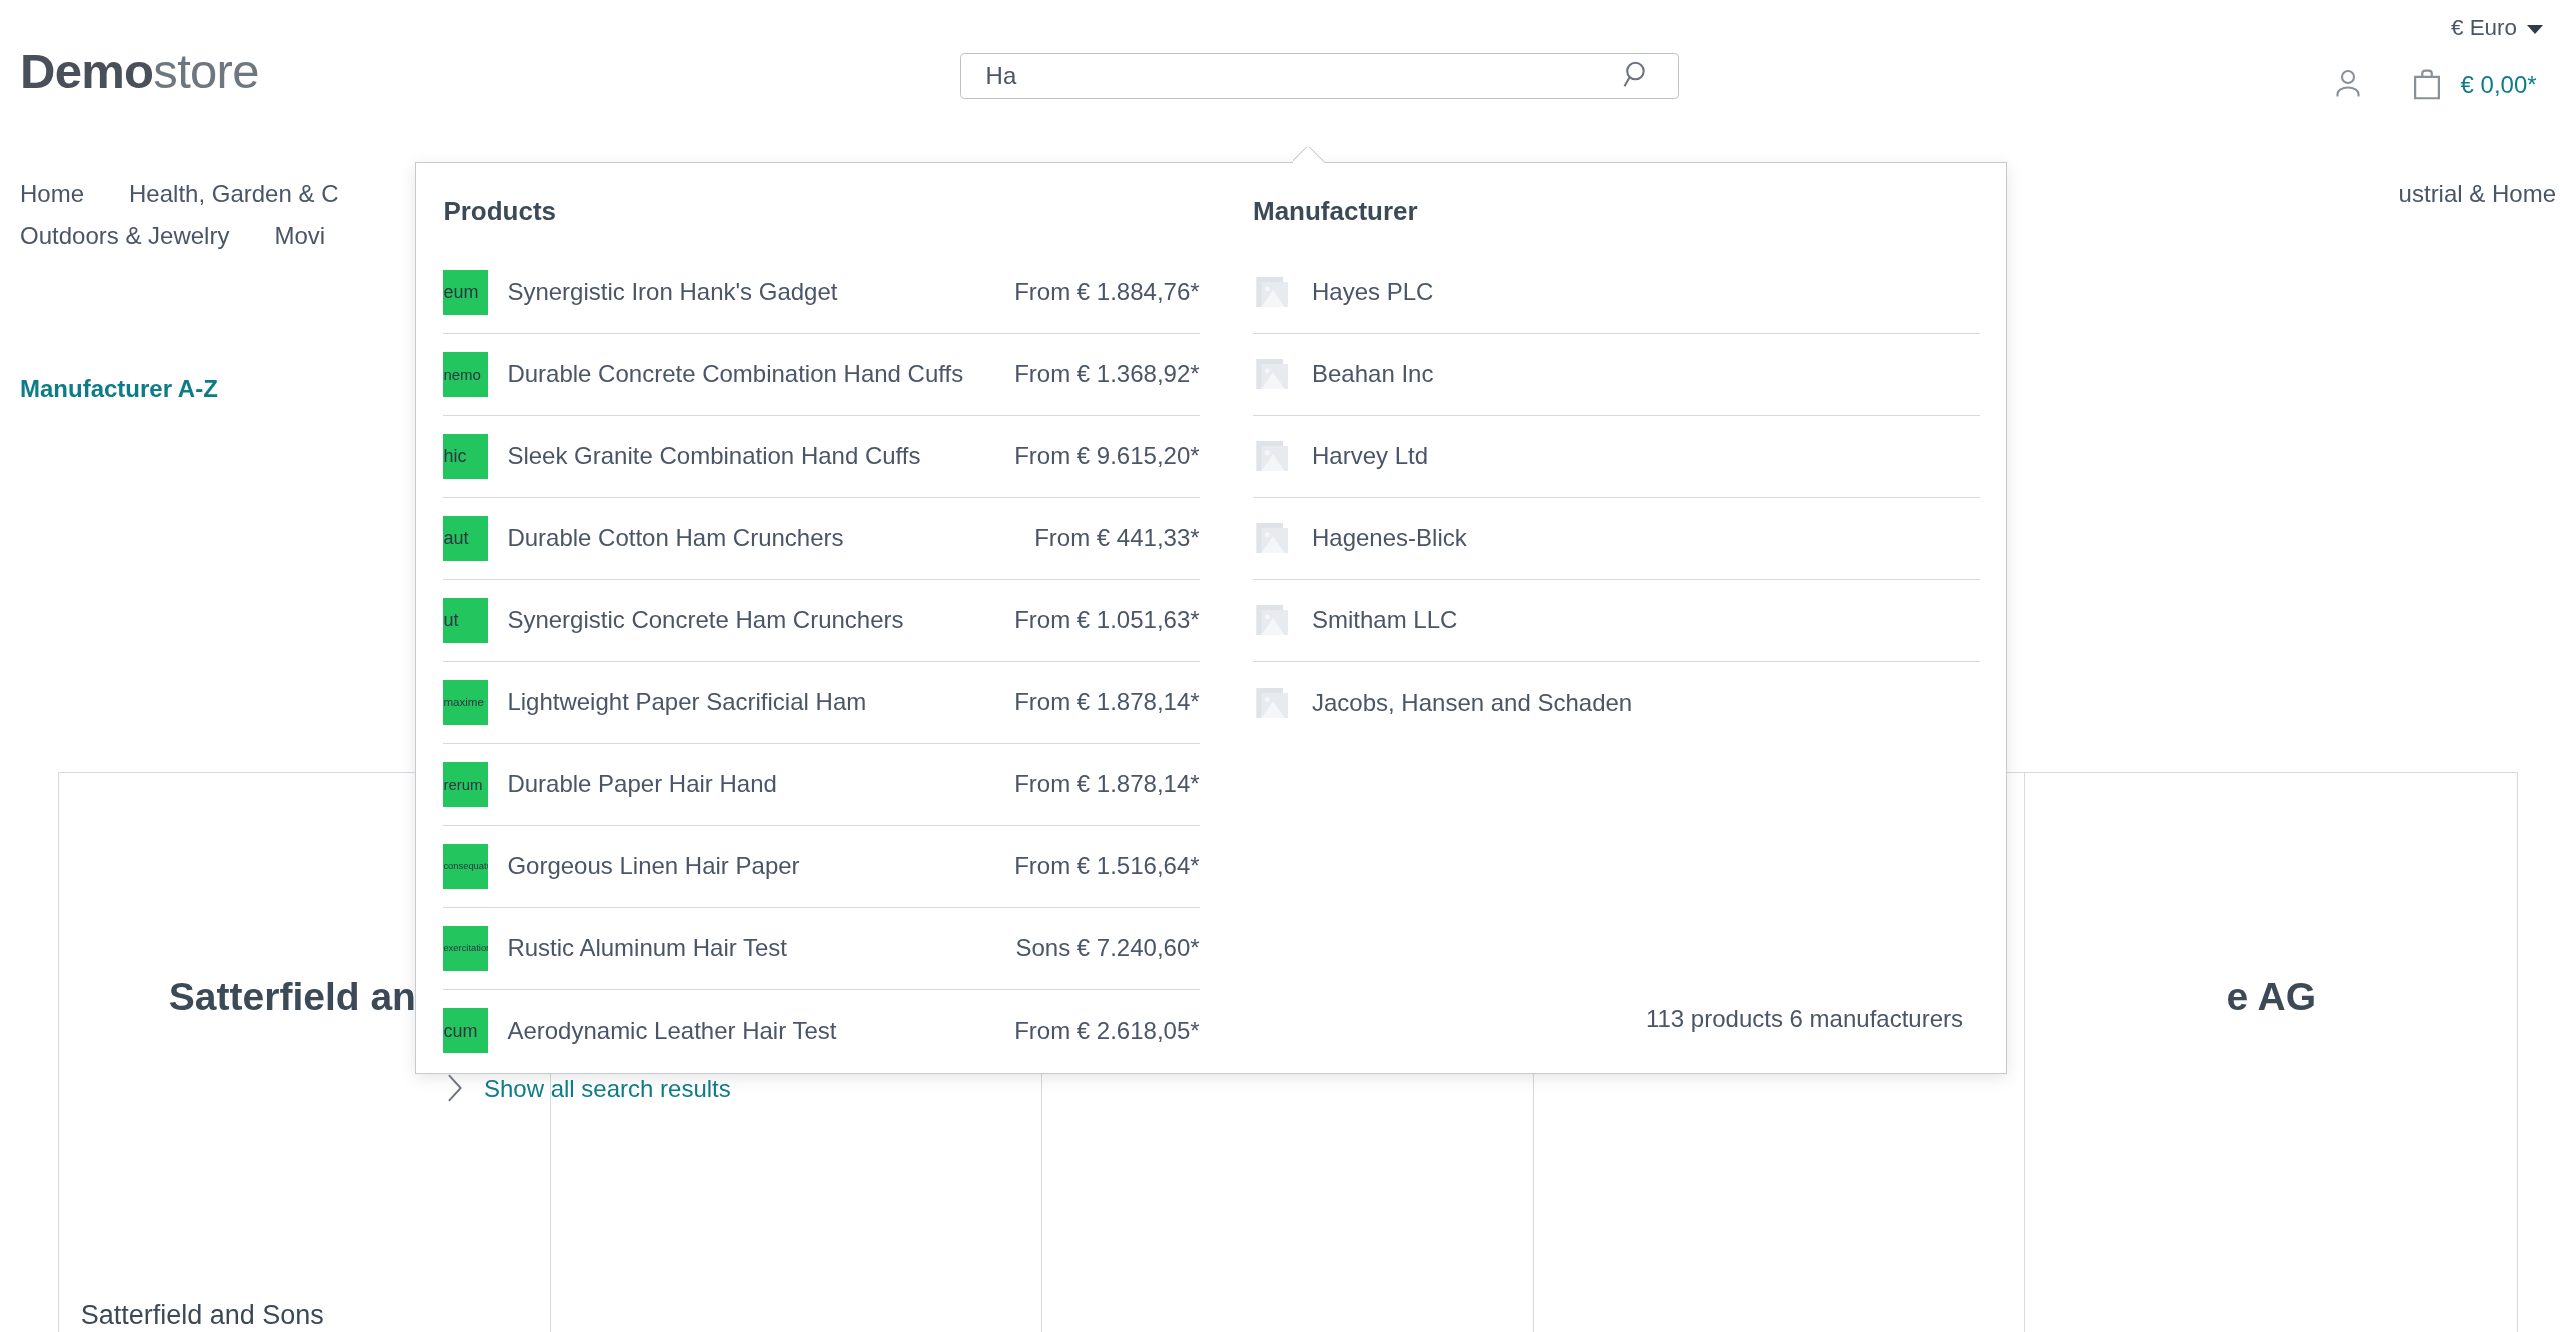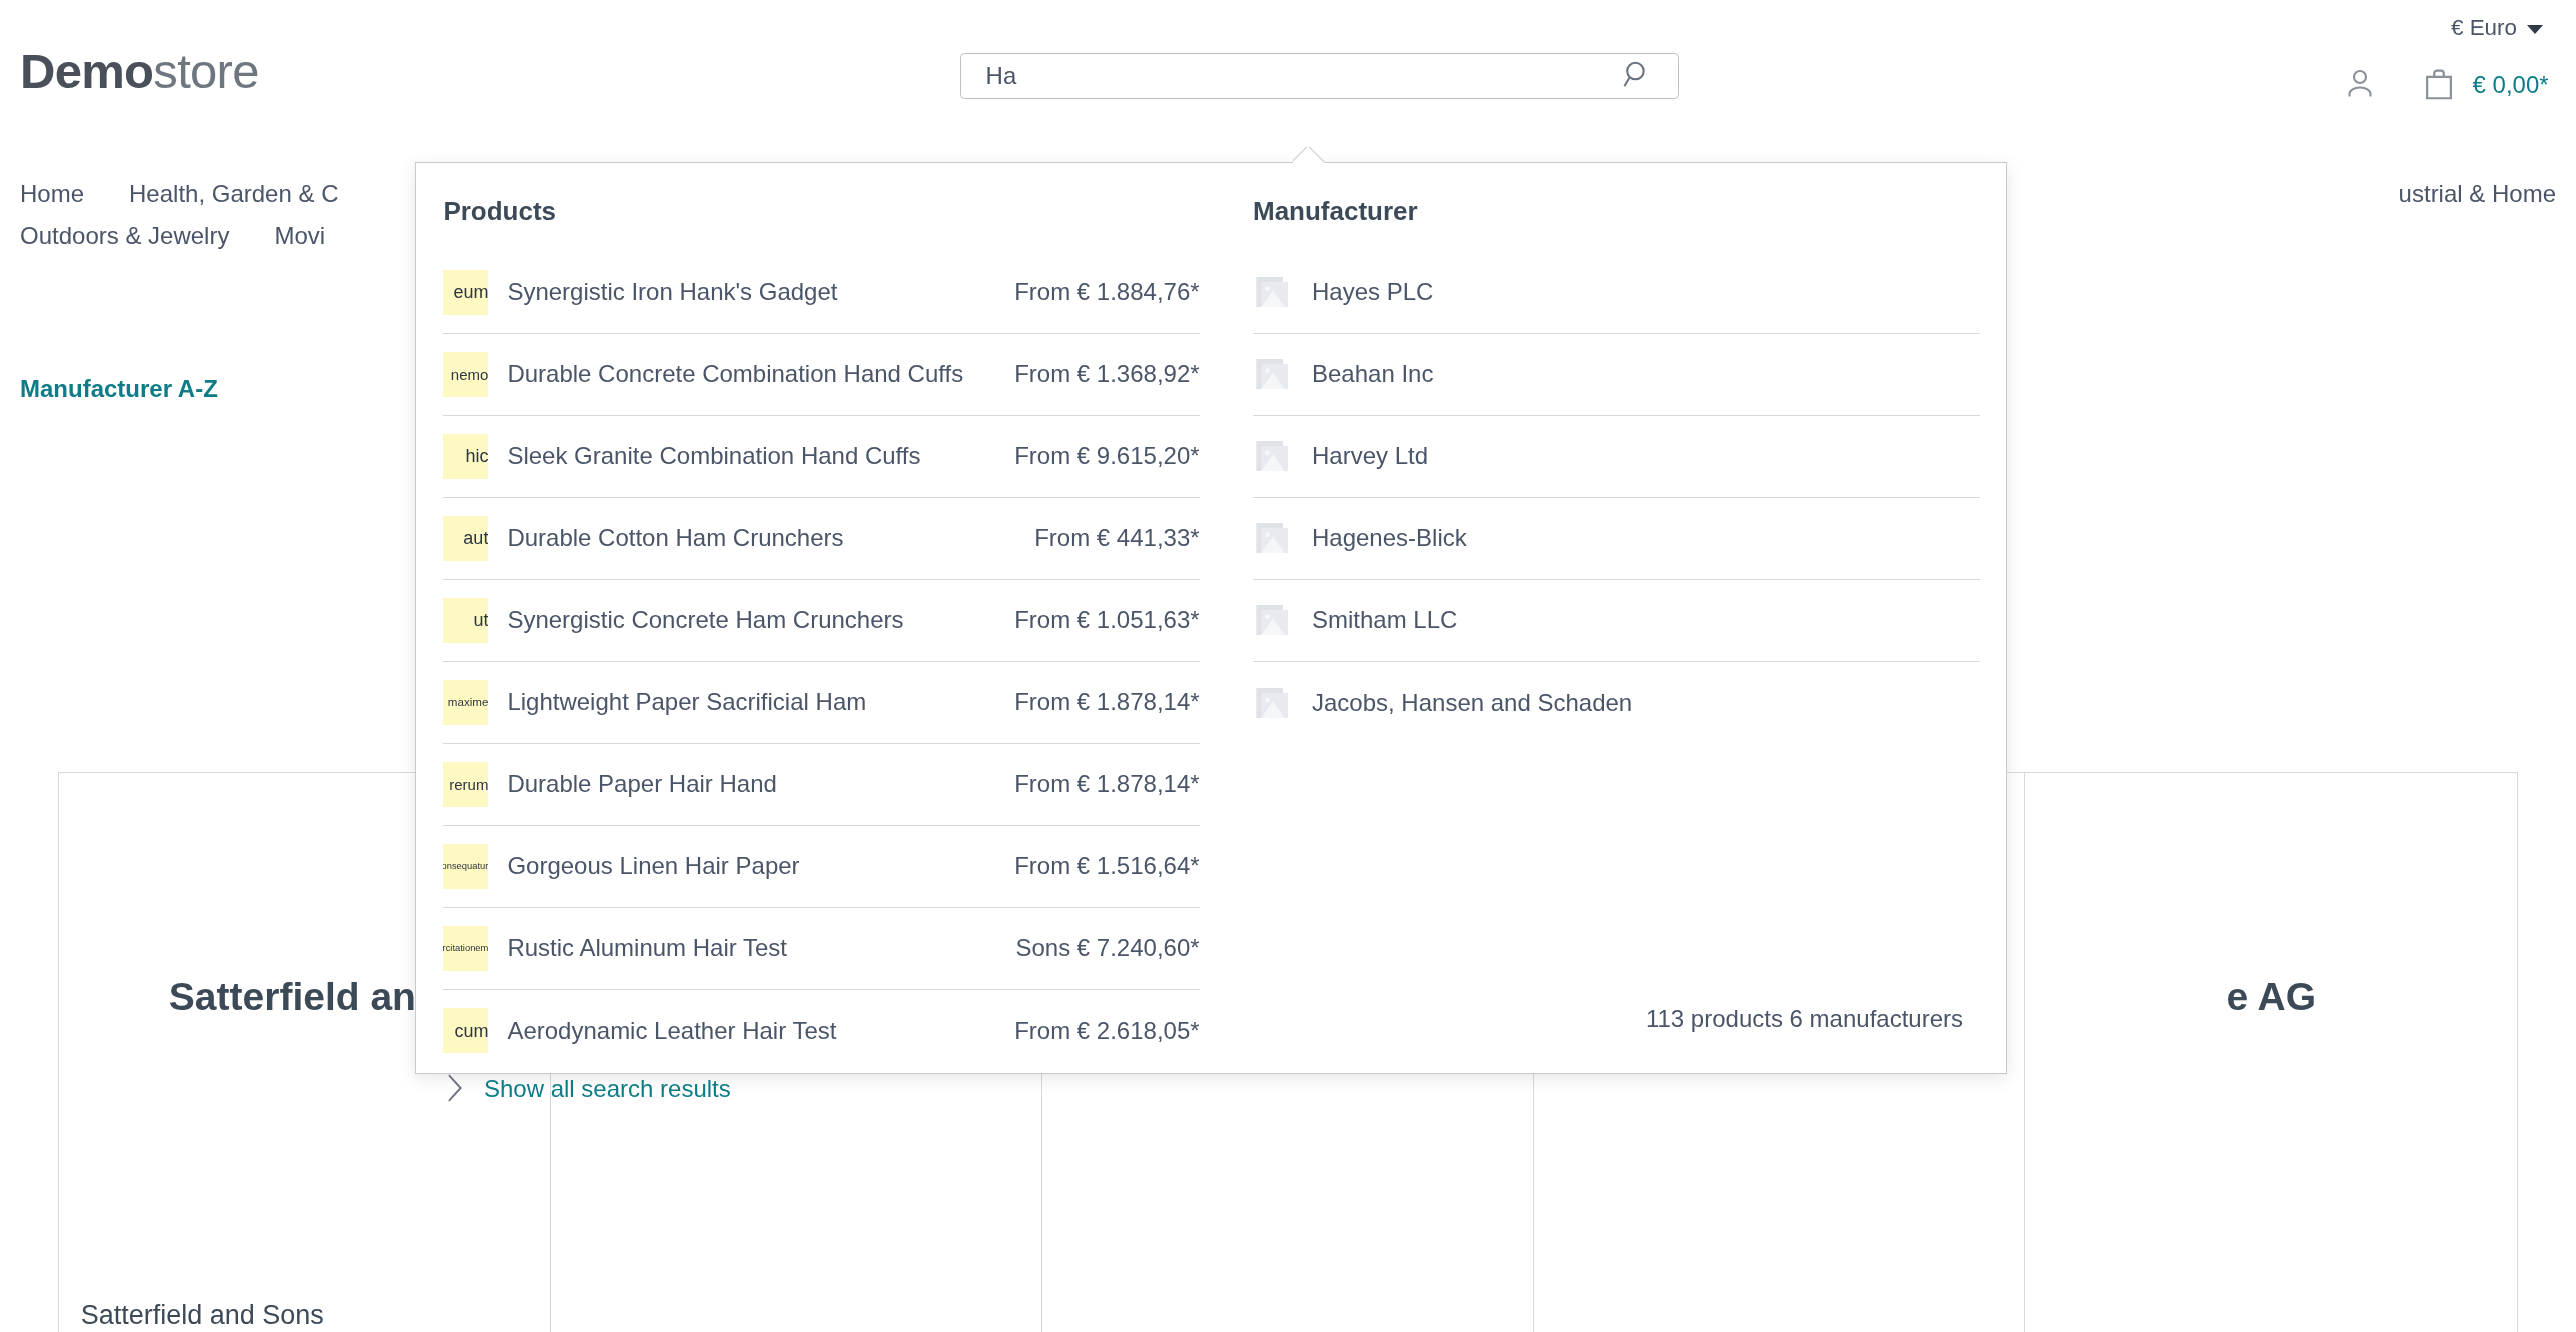--- a/index.html
+++ b/index.html
@@ -32,21 +32,21 @@
     width: 0; height: 0;
     border-left: 8px solid transparent;
     border-right: 8px solid transparent;
     border-top: 9.4px solid #2f3c48;
     margin-top: 3.6px;
   }
 
   
   .header {
     position: absolute;
-    top: 40px; left: 0; right: 0;
+    top: 40px; left: 0; right: 12px;
     height: 76px;
   }
   .logo {
     position: absolute;
     left: 20px; top: 7.2px;
     font-size: 49px;
     line-height: 1;
     letter-spacing: -0.7px;
     white-space: nowrap;
   }
@@ -182,23 +182,23 @@
     display: flex; align-items: center;
     height: 82px;
     border-bottom: 0.7px solid #d6dade;
     cursor: pointer;
     gap: 19px;
   }
   .result-row.last { border-bottom: none; }
 
   .thumb {
     width: 45px; height: 45px;
-    background: #fef9c3;
+    background: #22c55e;
     flex: 0 0 45px;
-    display: flex; align-items: center; justify-content: flex-end;
+    display: flex; align-items: center; justify-content: flex-start;
     overflow: hidden;
   }
   .thumb-text {
     font-size: 18px; color: #2d3642;
     white-space: nowrap; line-height: 1;
     transform-origin: center;
   }
   .thumb-text.sz-s  { font-size: 15px; }
   .thumb-text.sz-xs { font-size: 11.6px; }
   .thumb-text.sz-xxs{ font-size: 9.4px; }

